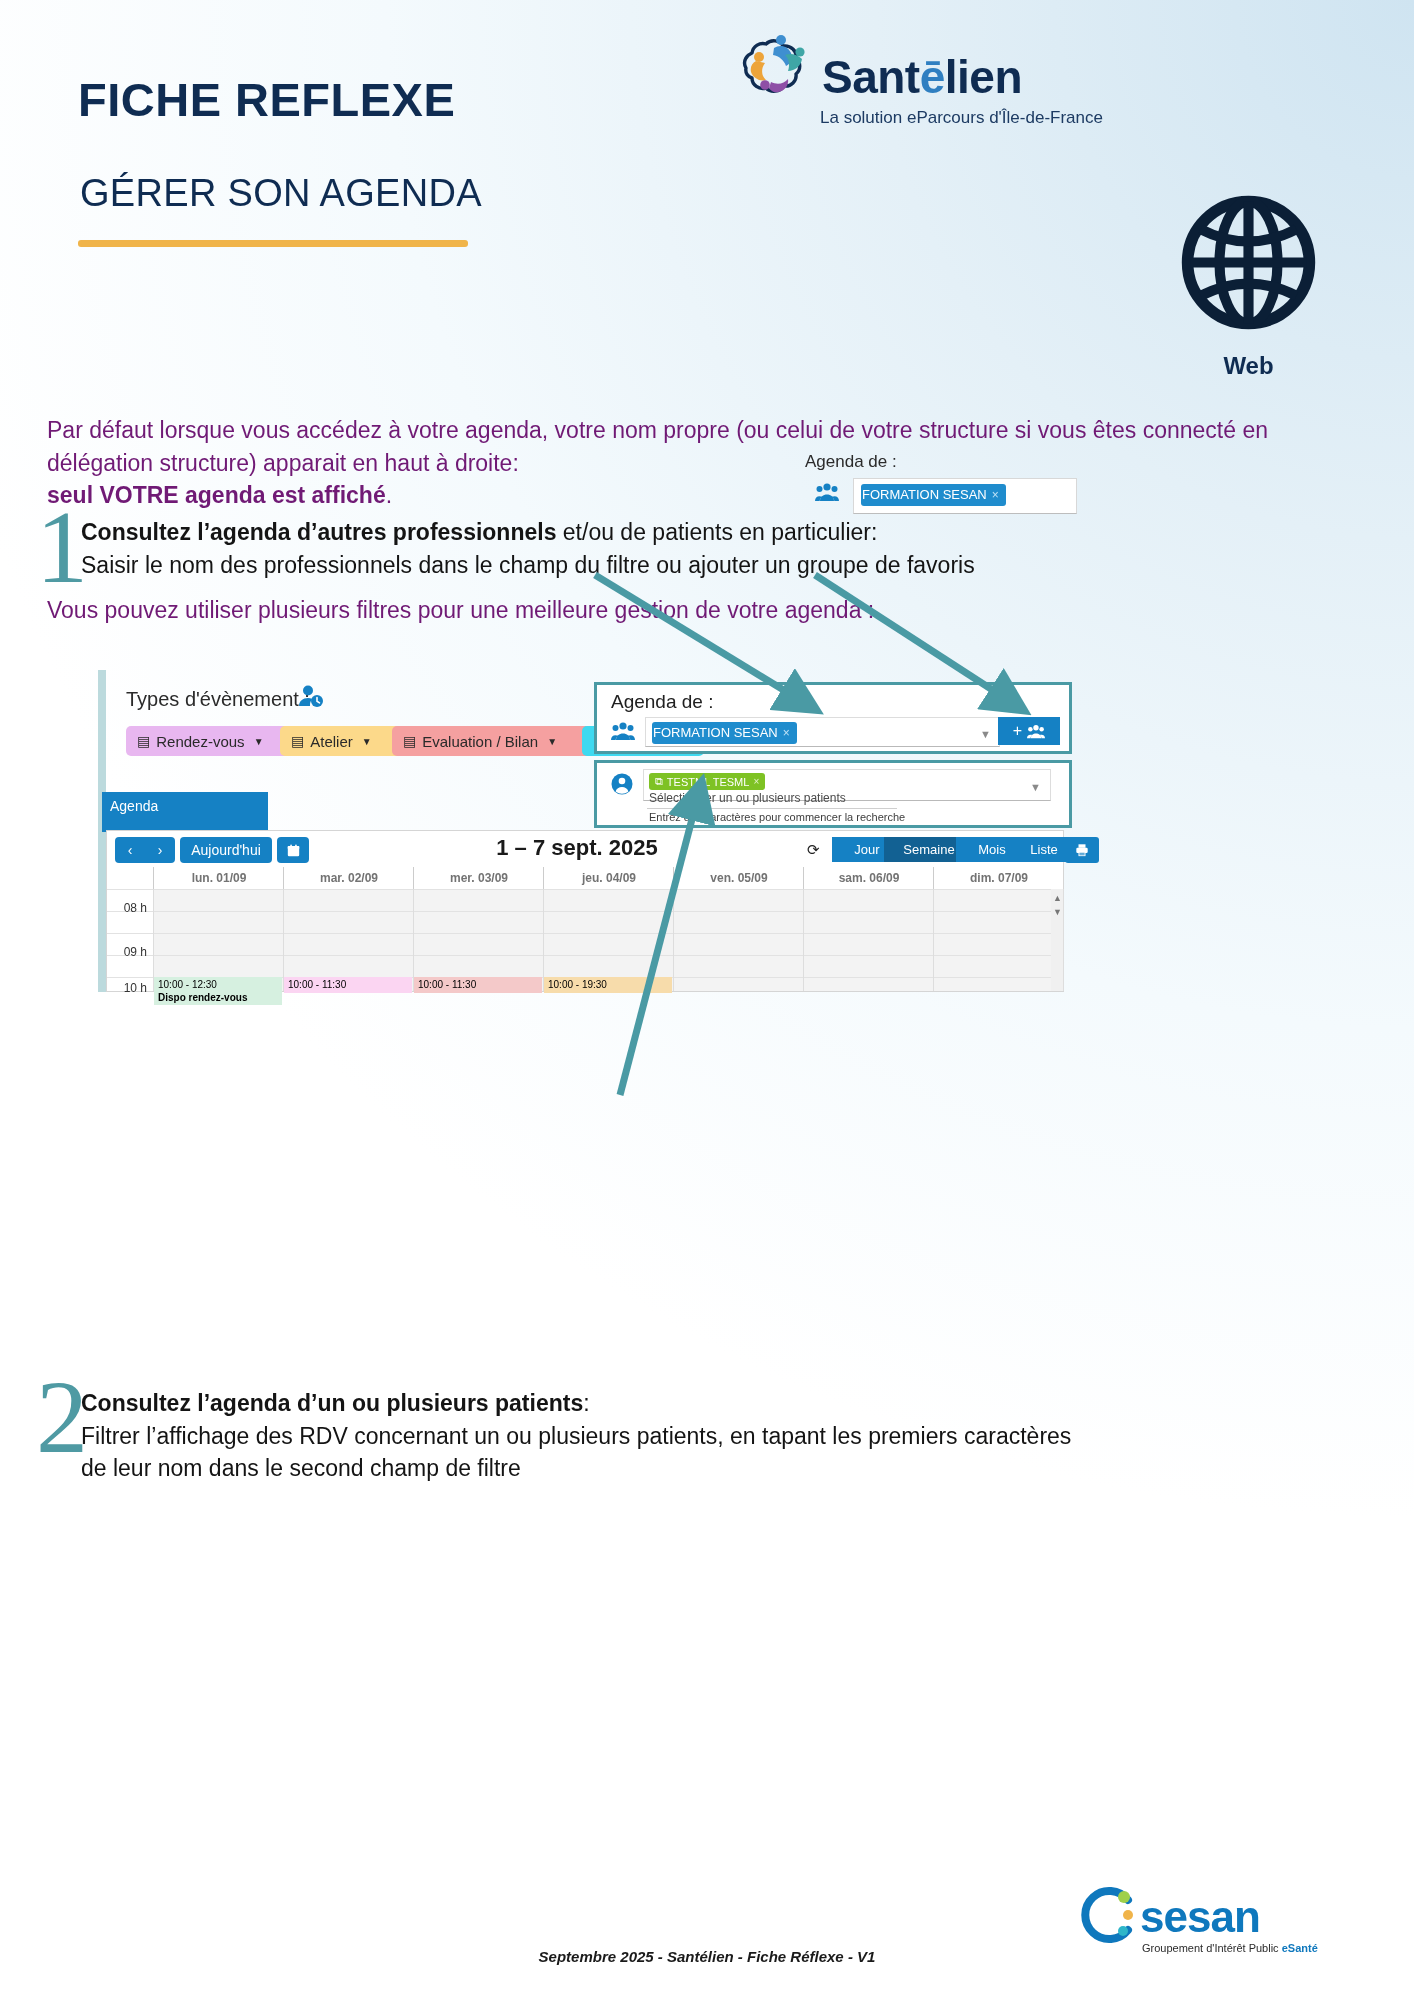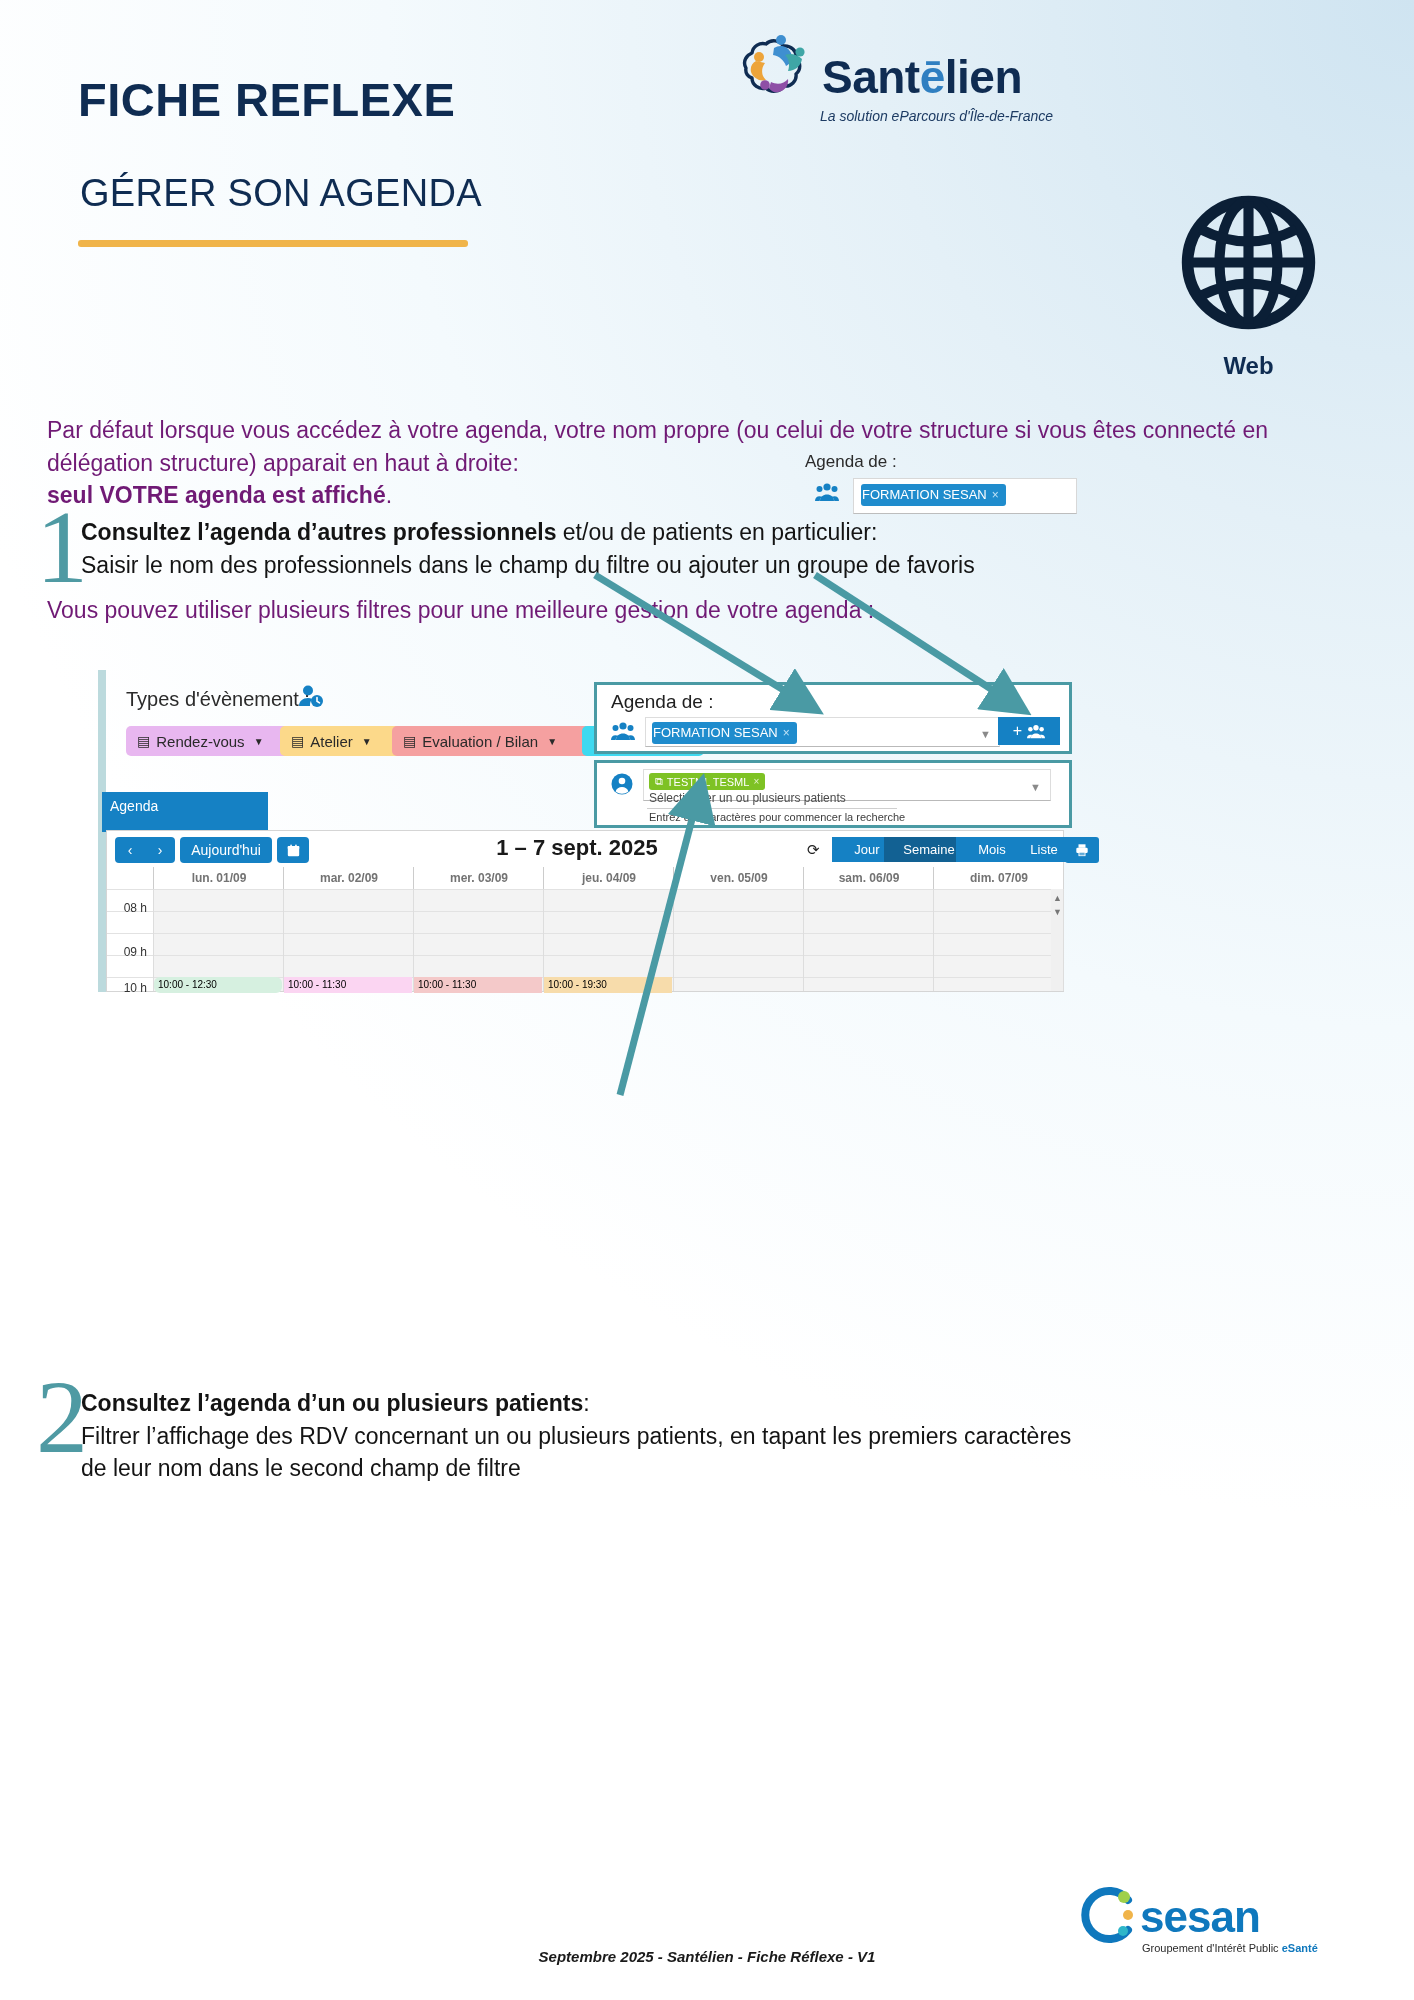--- a/index.html
+++ b/index.html
@@ -31,21 +31,21 @@
   .logo-wrap{position:absolute;left:732px;top:28px;width:320px;height:98px;}
   .logo-mark{position:absolute;left:0;top:4px;width:84px;height:78px;}
   .logo-word{
     position:absolute;left:90px;top:22px;
     font-size:46px;font-weight:bold;color:#0f2c52;letter-spacing:-.5px;
     white-space:nowrap;
   }
   .logo-word .e{color:#2f7fc1;}
   .logo-tag{
     position:absolute;left:88px;top:80px;
-    font-size:14px;color:#1d3b63;white-space:nowrap;font-style:italic;
+    font-size:17px;color:#1d3b63;white-space:nowrap;
   }
 
   
   .globe{position:absolute;left:1176px;top:190px;width:145px;height:145px;}
   .web-label{
     position:absolute;left:1176px;top:352px;width:145px;text-align:center;
     font-size:24px;font-weight:bold;color:#0f2c52;
   }
 
   
@@ -330,21 +330,21 @@
 
         <div class="vline" style="left:46px;"></div>
         <div class="vline" style="left:176px;"></div>
         <div class="vline" style="left:306px;"></div>
         <div class="vline" style="left:436px;"></div>
         <div class="vline" style="left:566px;"></div>
         <div class="vline" style="left:696px;"></div>
         <div class="vline" style="left:826px;"></div>
         <div class="vline" style="left:956px;"></div>
 
-        <div class="evt" style="left:47px;top:110px;width:128px;height:16px;background:#d6f0e0;border-radius:6px;">
+        <div class="evt" style="left:47px;top:110px;width:128px;height:28px;background:#d6f0e0;">
           <span class="t">10:00 - 12:30</span>
           <span class="n">Dispo rendez-vous patient</span>
         </div>
         <div class="evt" style="left:177px;top:110px;width:128px;height:16px;background:#fbd5f2;">
           <span class="t">10:00 - 11:30</span>
           <span class="n">TESTS PATIENT TEST</span>
         </div>
         <div class="evt" style="left:307px;top:110px;width:128px;height:16px;background:#f4c9c9;">
           <span class="t">10:00 - 11:30</span>
           <span class="n">En déplacement</span>

